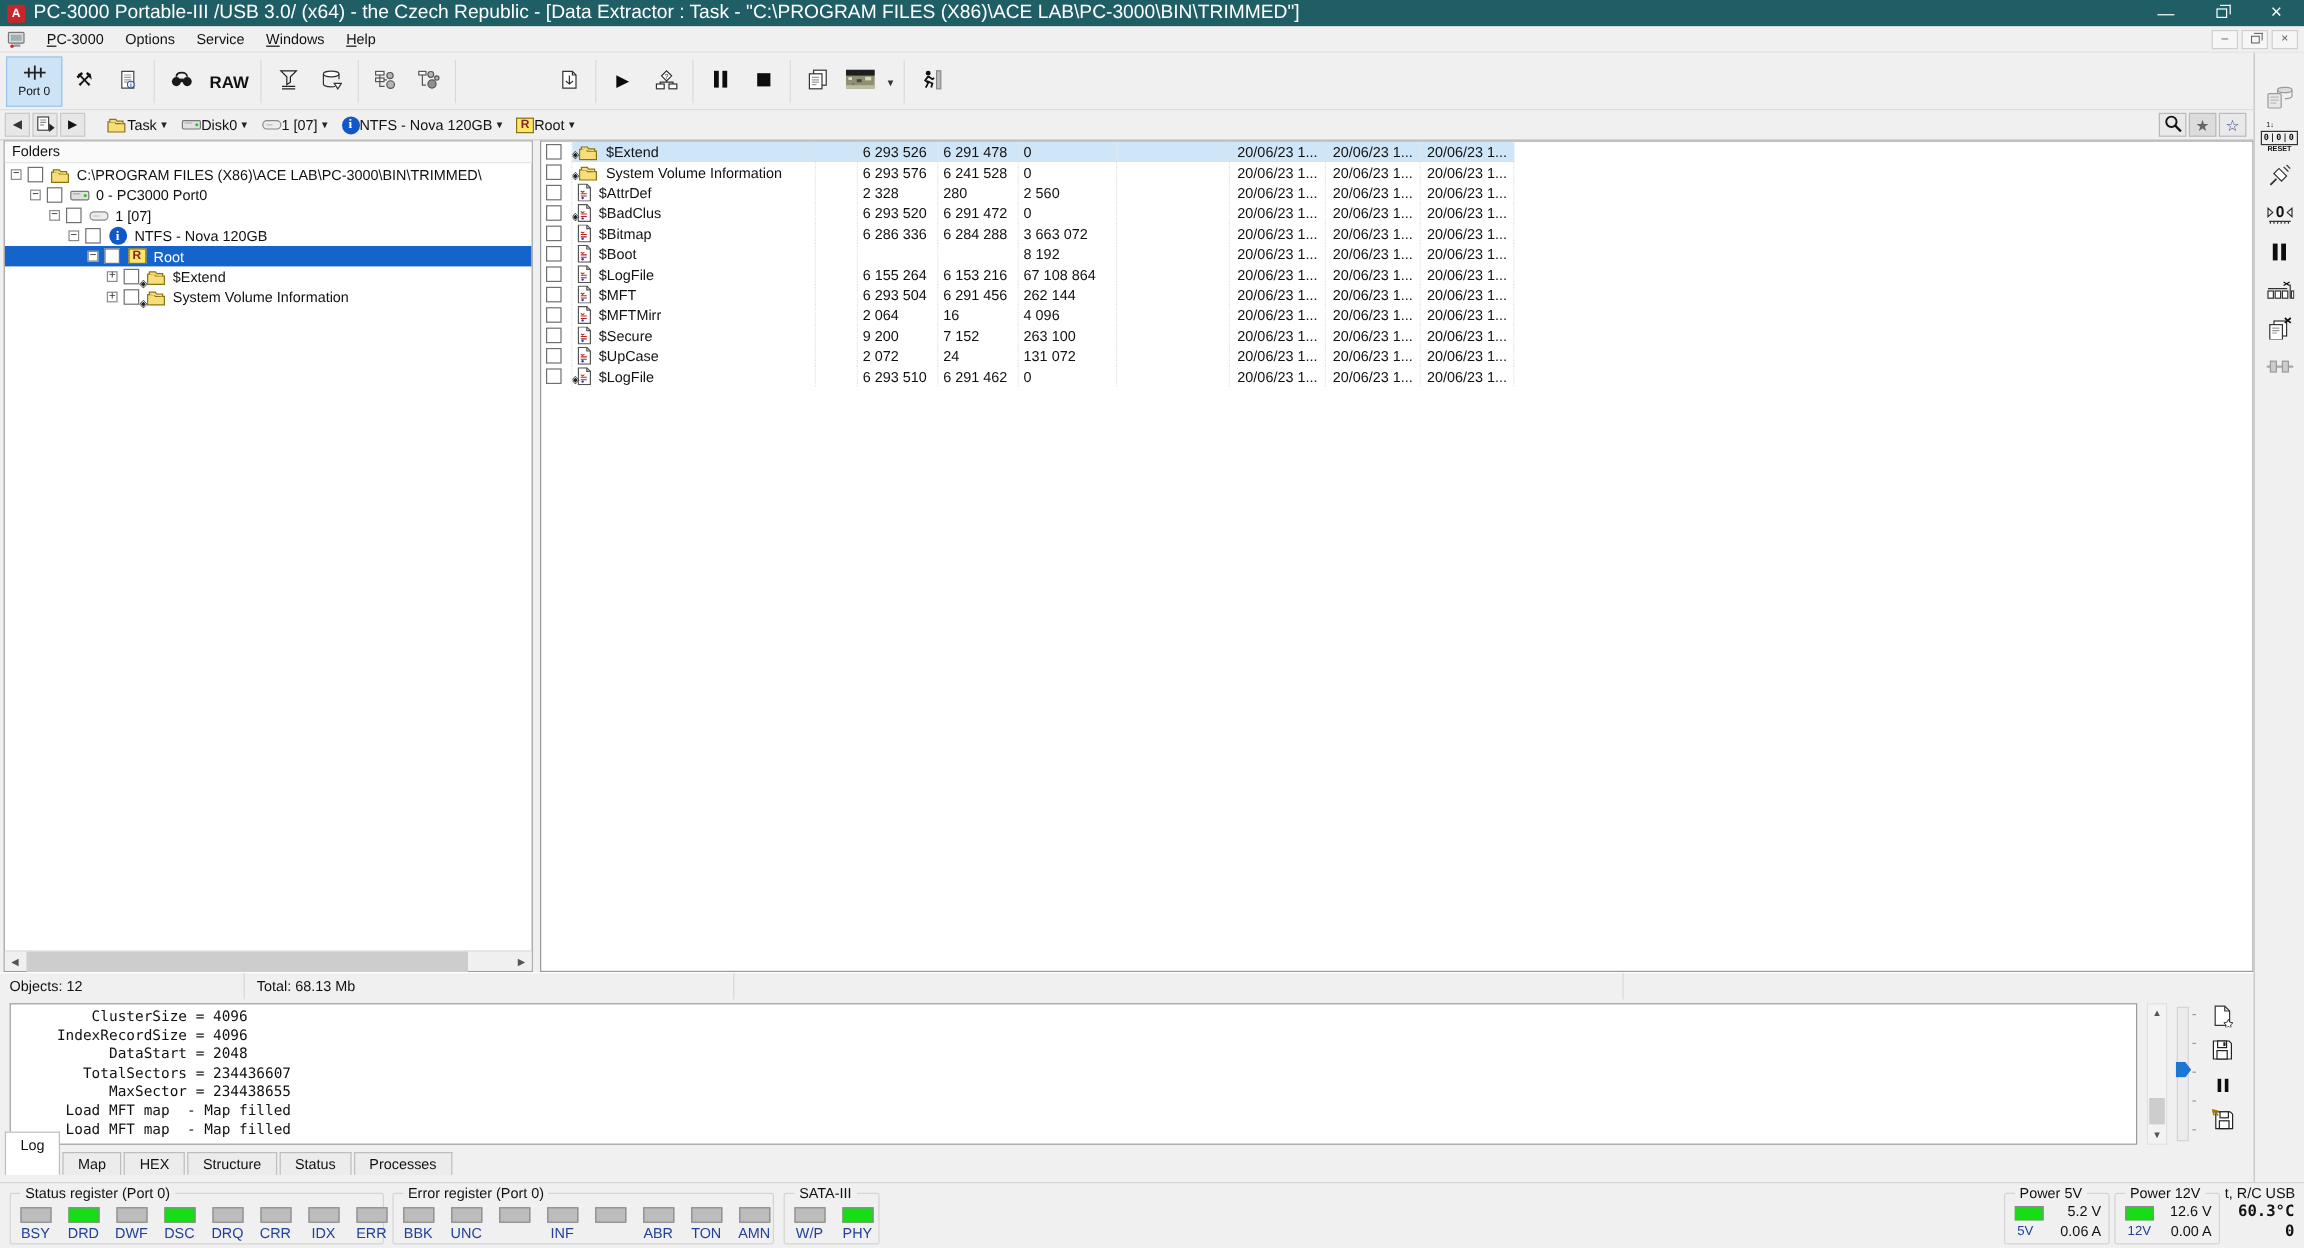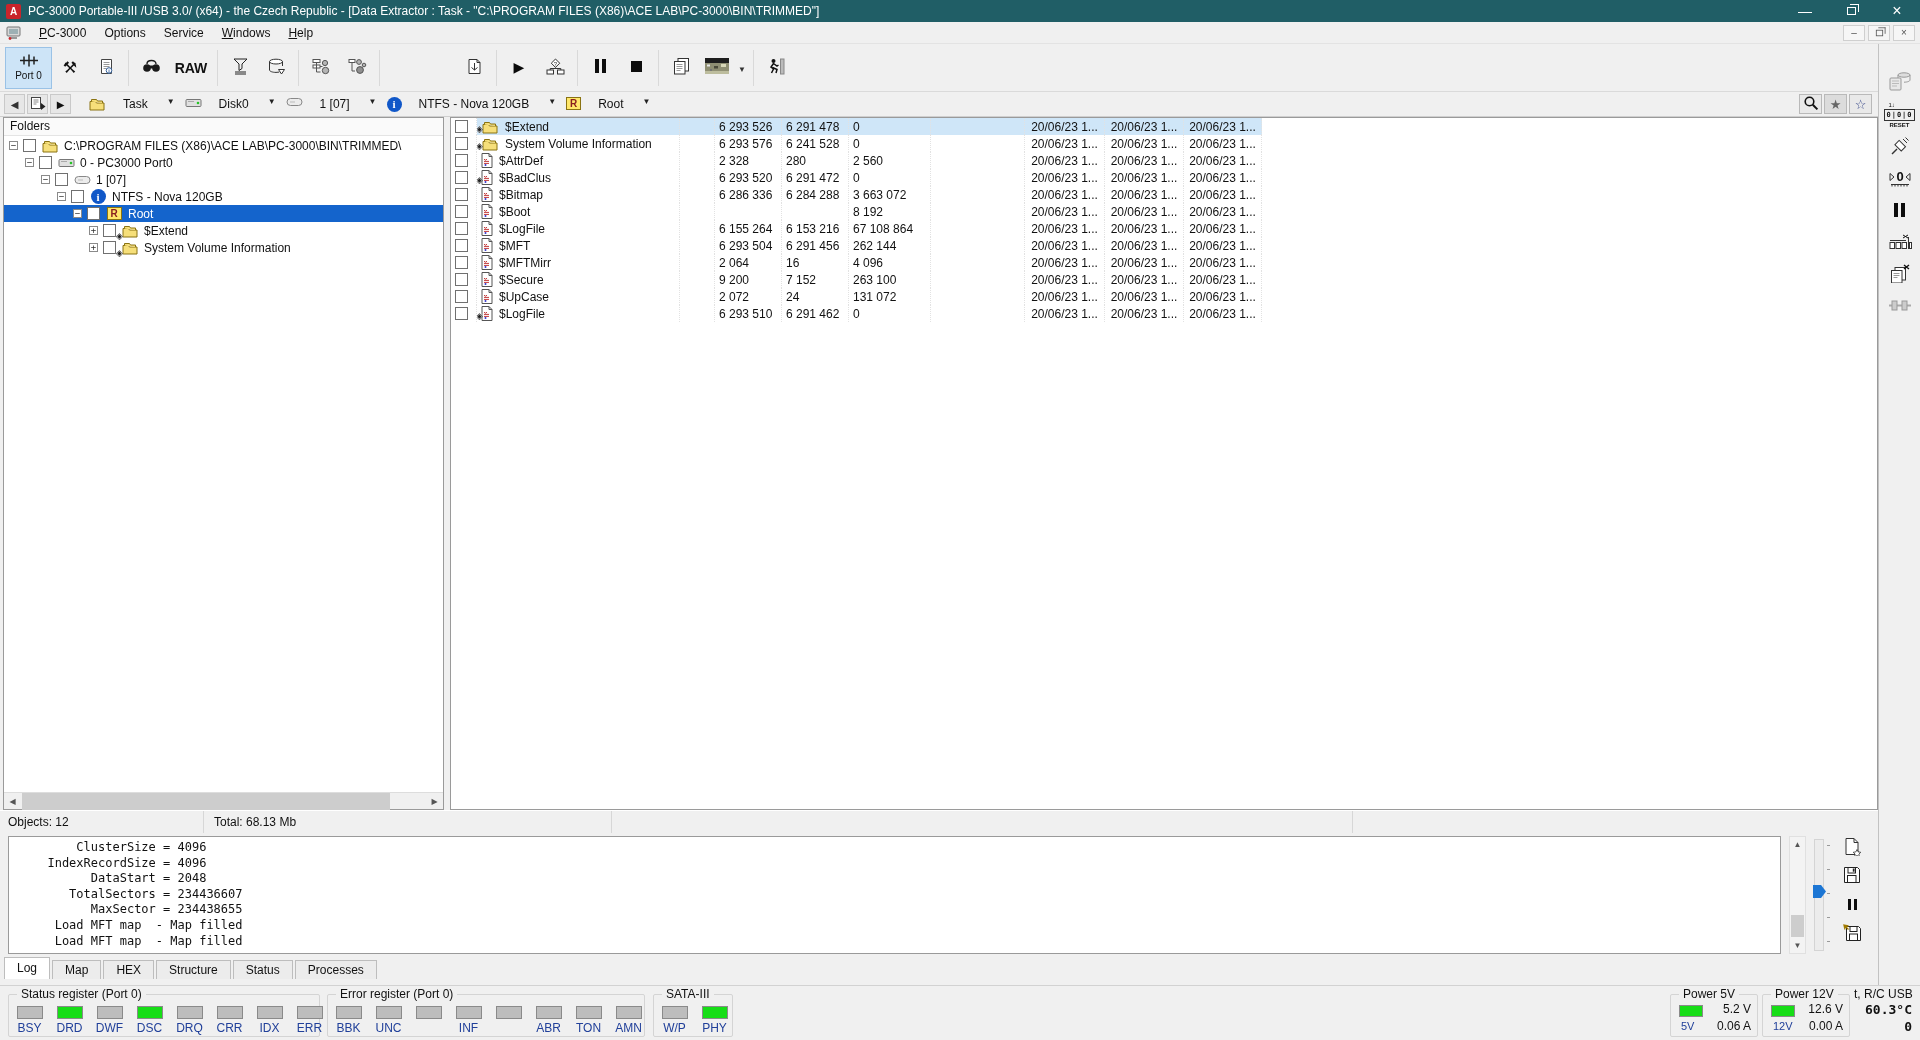--- a/index.html
+++ b/index.html
@@ -9,21 +9,21 @@
     background:#f0f0f0; color:#111;
     font-family:"Liberation Sans", sans-serif; font-size:12px;
     -webkit-font-smoothing:antialiased;
   }
 
   
   .titlebar { position:absolute; left:0; top:0; right:0; height:22px;
     background:var(--c-titlebar,#205e66); display:flex; align-items:center; color:#fff; }
   .app-icon { width:15px; height:15px; margin:0 7px 0 6px; background:#c9252b; border-radius:2px;
     color:#fff; font-weight:bold; font-size:10px; display:flex; align-items:center; justify-content:center; flex:none; }
-  .title-text { font-size:12px; white-space:nowrap; }
+  .title-text { font-size:16px; white-space:nowrap; }
   .win-controls { margin-left:auto; display:flex; height:100%; }
   .win-btn { width:46px; height:100%; display:flex; align-items:center; justify-content:center; font-size:14px; color:#fff; }
   .restore-glyph { width:9px; height:8px; border:1px solid currentColor; position:relative; display:inline-block; }
   .restore-glyph::before { content:""; position:absolute; left:2px; top:-4px; width:8px; height:7px;
     border-top:1px solid currentColor; border-right:1px solid currentColor; }
 
   
   .menubar { position:absolute; left:0; top:22px; right:0; height:22px; background:#f0f0f0;
     display:flex; align-items:center; border-bottom:1px solid #e3e3e3; }
   .menu-appicon { margin:0 8px 0 6px; display:flex; }
@@ -48,21 +48,21 @@
   .ic-pause { width:11px; height:14px; border-left:4px solid #0d0d0d; border-right:4px solid #0d0d0d; display:inline-block; }
   .ic-pause.sm { height:11px; border-left-width:3px; border-right-width:3px; width:9px; }
   .ic-stop { width:11px; height:11px; background:#0d0d0d; display:inline-block; }
 
   
   .navbar { position:absolute; left:0; top:92px; width:1878px; height:25px; background:#f0f0f0;
     border-bottom:1px solid #cfcfcf; display:flex; align-items:center; padding:0 6px 0 4px; }
   .nav-btn { width:21px; height:20px; background:#e7e7e7; border:1px solid #c9c9c9; margin-right:2px;
     display:flex; align-items:center; justify-content:center; flex:none; }
   .crumbs { display:flex; align-items:center; margin-left:12px; gap:4px; }
-  .crumb { display:flex; gap:17px; padding:0 3px; }
+  .crumb { display:flex; align-items:center; gap:0; padding:0 3px; }
   .crumb .dd { font-size:8px; color:#222; margin-left:2px; }
   .nav-right { margin-left:auto; display:flex; gap:2px; }
   .nav-rbtn { width:23px; height:20px; border:1px solid #b9b9b9; background:#e9e9e9;
     display:flex; align-items:center; justify-content:center; }
   .nav-rbtn.pressed { background:#dcdcdc; }
   .ic-info { width:15px; height:15px; border-radius:50%; background:#1057c8; color:#fff;
     font:bold 11px "Liberation Serif", serif; display:inline-flex; align-items:center; justify-content:center; flex:none; }
   .ic-root { width:15px; height:13px; background:#ffe76a; border:1px solid #8a7312; color:#8a2020;
     font:bold 10px "Liberation Sans",sans-serif; display:inline-flex; align-items:center; justify-content:center; flex:none; }
 
@@ -122,21 +122,21 @@
     clip-path:polygon(0 0,62% 0,100% 50%,62% 100%,0 100%); }
   .log-slider .tick { position:absolute; left:15px; width:3px; height:1px; background:#999; }
   .log-btns { position:absolute; left:1838px; top:2px; width:28px; display:flex; flex-direction:column; gap:4px; align-items:center; }
   .log-btn { width:26px; height:25px; display:flex; align-items:center; justify-content:center; }
 
   
   .tabsrow { position:absolute; left:0; top:957px; width:1878px; height:22px; background:#f0f0f0;
     display:flex; align-items:flex-end; padding-left:4px; }
   .tab { height:19px; line-height:18px; padding:0 12px; background:#ececec; border:1px solid #bdbdbd;
     border-bottom:none; margin-right:2px; }
-  .tab.active { background:#fff; height:22px; line-height:21px; }
+  .tab.active { background:#fff; height:36px; line-height:21px; }
 
   
   .bottom { position:absolute; left:0; top:985px; width:1920px; height:55px; background:#f0f0f0; border-top:1px solid #d2d2d2; }
   .group { position:absolute; top:8px; height:43px; border:1px solid #d4d4d4; border-radius:2px; }
   .group-title { position:absolute; top:-8px; left:8px; background:#f0f0f0; padding:0 4px; white-space:nowrap; }
   .leds { position:absolute; left:7px; top:11px; display:flex; gap:13px; }
   .ledcol { width:27px; display:flex; flex-direction:column; align-items:center; gap:2px; }
   .led { width:26px; height:13px; background:var(--c-ledoff,#bdbdbd); border:1px solid #8a8a8a; }
   .led.on { background:var(--c-ledon,#17dd17); }
   .led-label { font-size:12px; color:var(--c-lblue,#21409a); }

